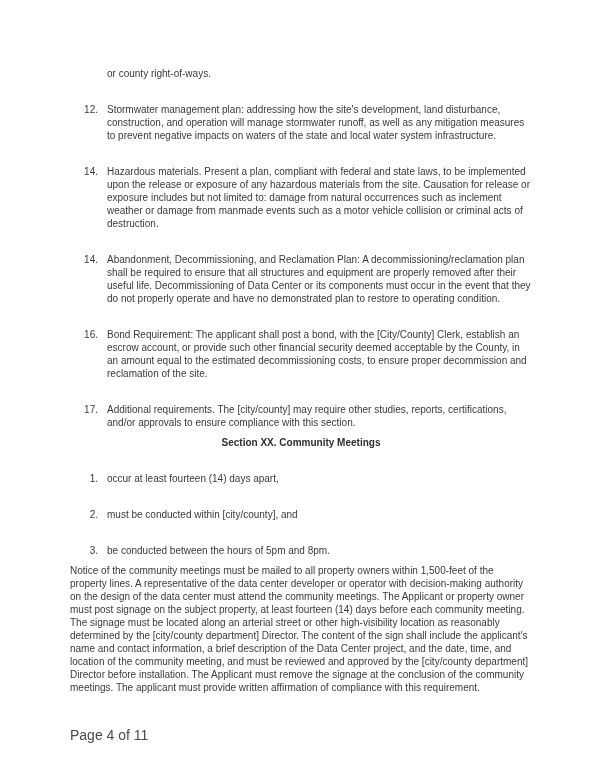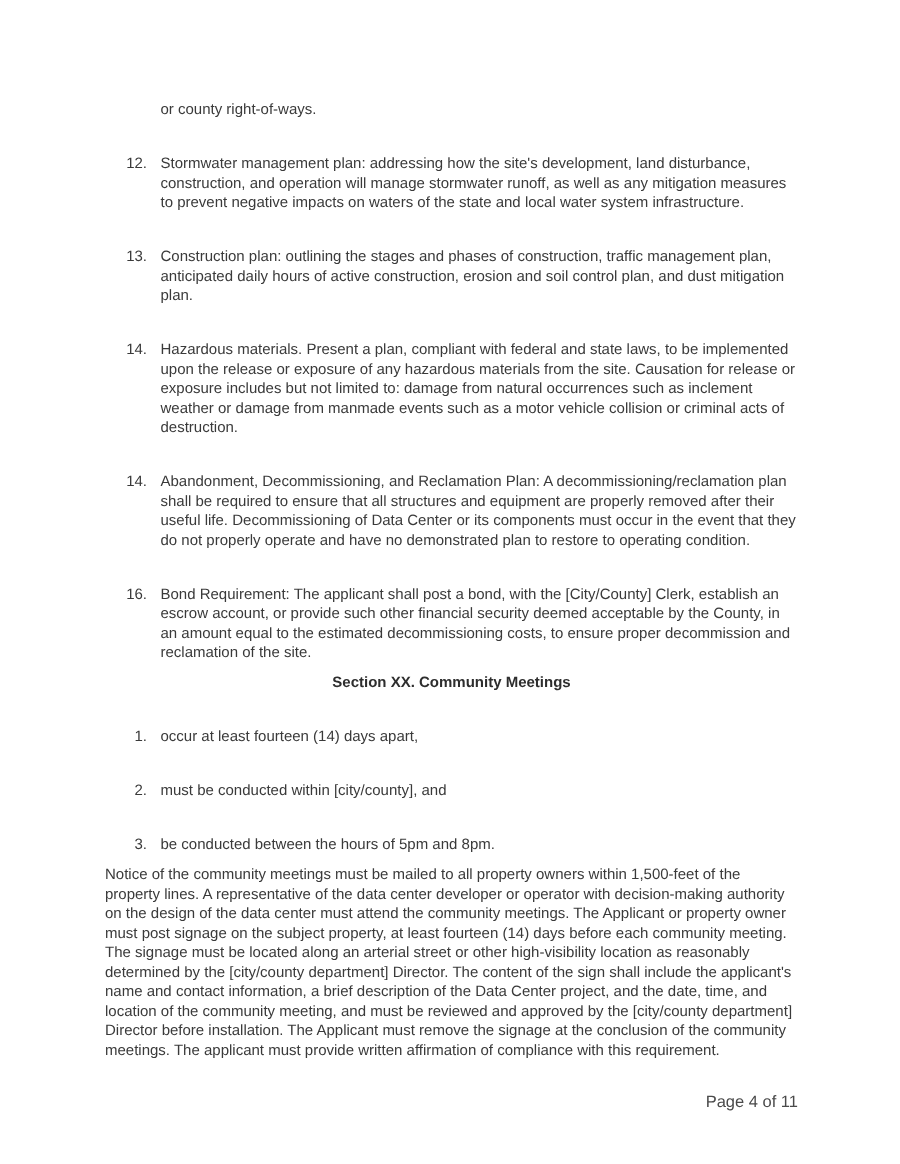--- a/index.html
+++ b/index.html
@@ -46,52 +46,52 @@
     text-align: center;
   }
   .para {
     margin-top: 7px;
   }
   .footer {
     position: absolute;
     top: 729px;
     left: 70px;
     width: 462px;
-    text-align: right;
-    font-size: 11px;
+    text-align: left;
+    font-size: 14px;
     color: #4a4a4a;
   }
 </style>
 </head>
 <body>
 
 <div class="page">
   <div class="content">
 
     <div class="cont-line">or county right-of-ways.</div>
 
     <div class="list-item">
       <span class="num">12.</span>
       <span class="txt">Stormwater management plan: addressing how the site's development, land disturbance, construction, and operation will manage stormwater runoff, as well as any mitigation measures to prevent negative impacts on waters of the state and local water system infrastructure.</span>
     </div>
     <div class="list-item">
-      <span class="num">13.</span>
-      <span class="txt">Construction plan: outlining the stages and phases of construction, traffic management plan, anticipated daily hours of active construction, erosion and soil control plan, and dust mitigation plan.</span>
-    </div>
-    <div class="list-item">
       <span class="num">14.</span>
       <span class="txt">Hazardous materials. Present a plan, compliant with federal and state laws, to be implemented upon the release or exposure of any hazardous materials from the site. Causation for release or exposure includes but not limited to: damage from natural occurrences such as inclement weather or damage from manmade events such as a motor vehicle collision or criminal acts of destruction.</span>
     </div>
     <div class="list-item">
       <span class="num">14.</span>
       <span class="txt">Abandonment, Decommissioning, and Reclamation Plan: A decommissioning/reclamation plan shall be required to ensure that all structures and equipment are properly removed after their useful life. Decommissioning of Data Center or its components must occur in the event that they do not properly operate and have no demonstrated plan to restore to operating condition.</span>
     </div>
     <div class="list-item">
       <span class="num">16.</span>
       <span class="txt">Bond Requirement: The applicant shall post a bond, with the [City/County] Clerk, establish an escrow account, or provide such other financial security deemed acceptable by the County, in an amount equal to the estimated decommissioning costs, to ensure proper decommission and reclamation of the site.</span>
+    </div>
+    <div class="list-item">
+      <span class="num">17.</span>
+      <span class="txt">Additional requirements. The [city/county] may require other studies, reports, certifications, and/or approvals to ensure compliance with this section.</span>
     </div>
 
     <div class="heading">Section XX. Community Meetings</div>
 
 
     <div class="list-item">
       <span class="num">1.</span>
       <span class="txt">occur at least fourteen (14) days apart,</span>
     </div>
     <div class="list-item">

